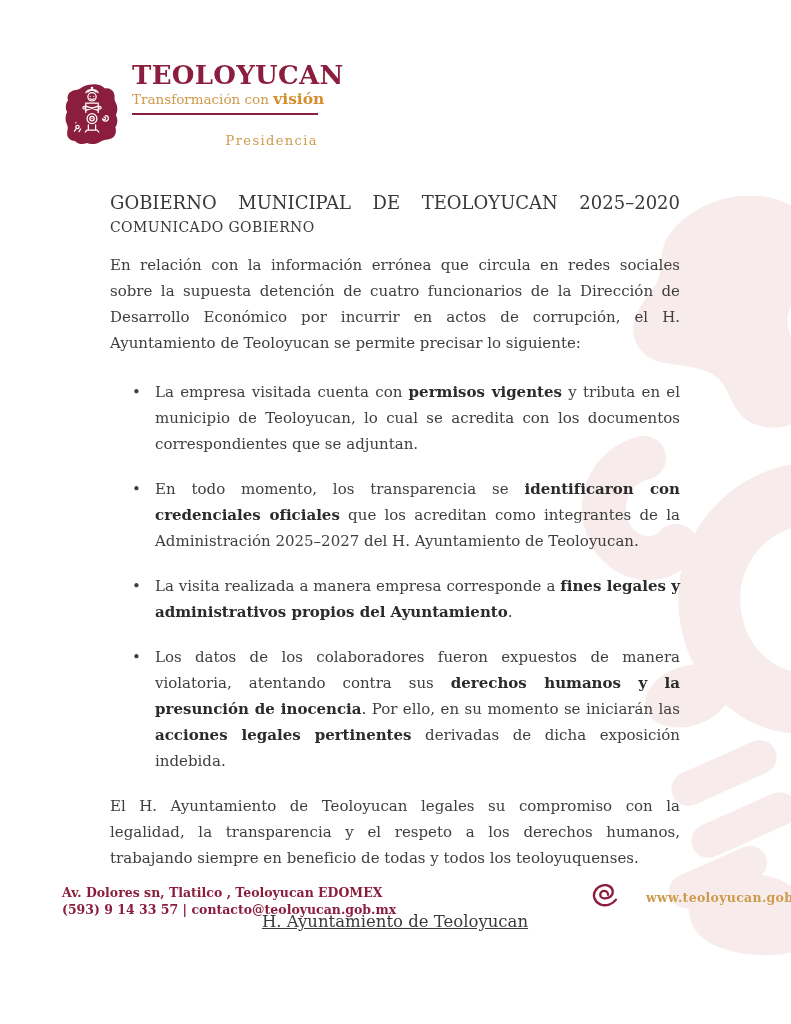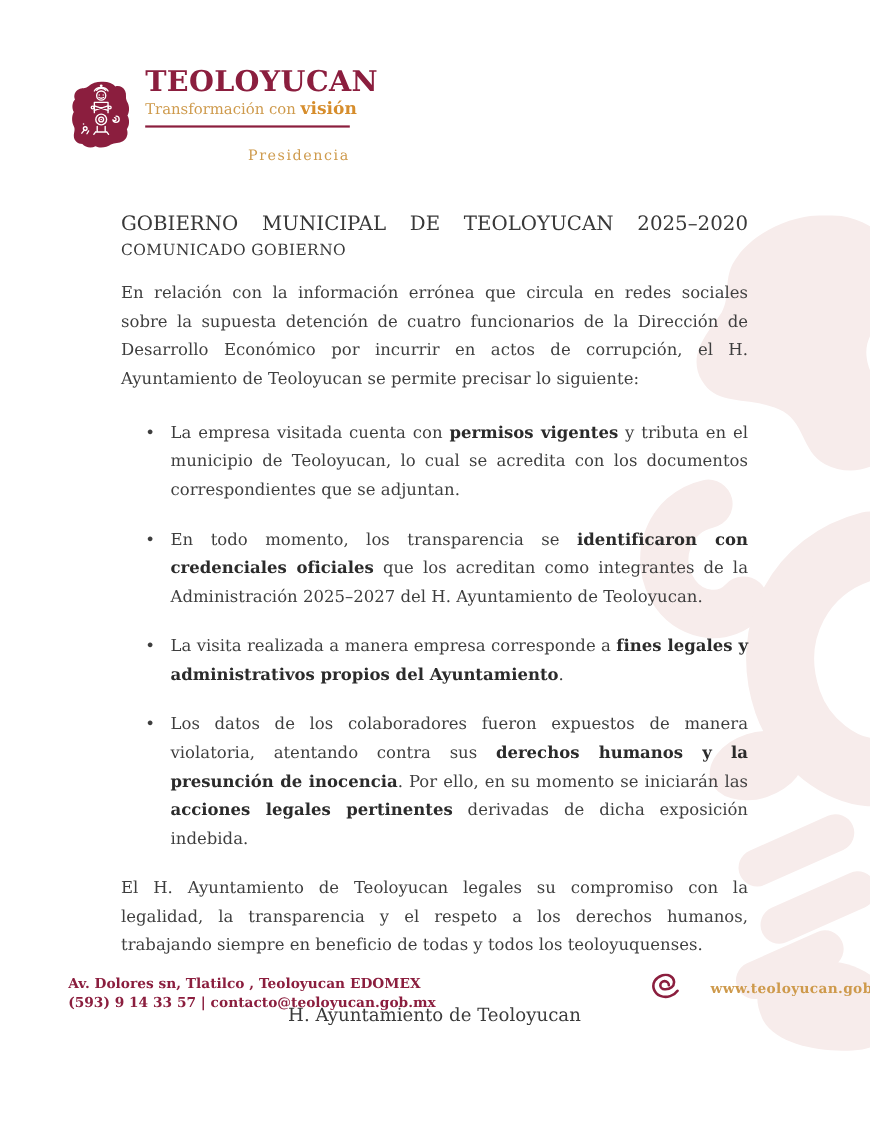--- a/index.html
+++ b/index.html
@@ -20,21 +20,21 @@
     overflow:hidden;
     margin:0 auto;
   }
   .watermark{
     position:absolute;left:548px;top:196px;width:243px;height:760px;
     z-index:0;pointer-events:none;
   }
   .content{position:relative;z-index:1;}
 
   
-  .letterhead{display:flex;align-items:center;margin:60px 0 0 64px;}
+  .letterhead{display:flex;align-items:flex-end;margin:60px 0 0 64px;}
   .emblem{width:56px;height:66px;flex:0 0 auto;}
   .brand{margin-left:12px;width:186px;}
   .brand-name{
     color:var(--maroon);font-weight:bold;font-size:26px;line-height:30px;
     letter-spacing:.3px;
   }
   .tagline{font-size:13.5px;line-height:17px;color:var(--gold);white-space:nowrap;}
   .tagline b{color:var(--gold-strong);font-size:15.5px;}
   .brand-rule{height:2px;background:var(--maroon);margin-top:5px;}
   .presidencia{
@@ -53,21 +53,21 @@
   .para b,.bullets b{color:var(--ink-bold);}
   .bullets{list-style:none;margin-top:23px;padding-left:45px;}
   .bullets li{
     position:relative;font-size:15px;line-height:26px;text-align:justify;
     margin-bottom:19px;
   }
   .bullets li::before{
     content:"•";position:absolute;left:-23px;top:0;font-size:15px;color:var(--ink);
   }
   .closing{margin-top:3px;}
-  .signature{text-align:center;margin-top:39px;line-height:24px;color:#3A3A3A;}
+  .signature{text-align:center;margin-top:39px;line-height:24px;color:#3A3A3A;text-decoration:underline;}
   .signature .sig1{font-size:16.5px;}
   .signature .sig2{font-size:15.5px;}
 
   
   .footer-left{
     position:absolute;left:62px;bottom:16px;color:var(--maroon);
     font-weight:bold;font-size:12.5px;line-height:17px;
   }
   .footer-right{
     position:absolute;left:589px;bottom:24px;display:flex;align-items:center;gap:14px;

